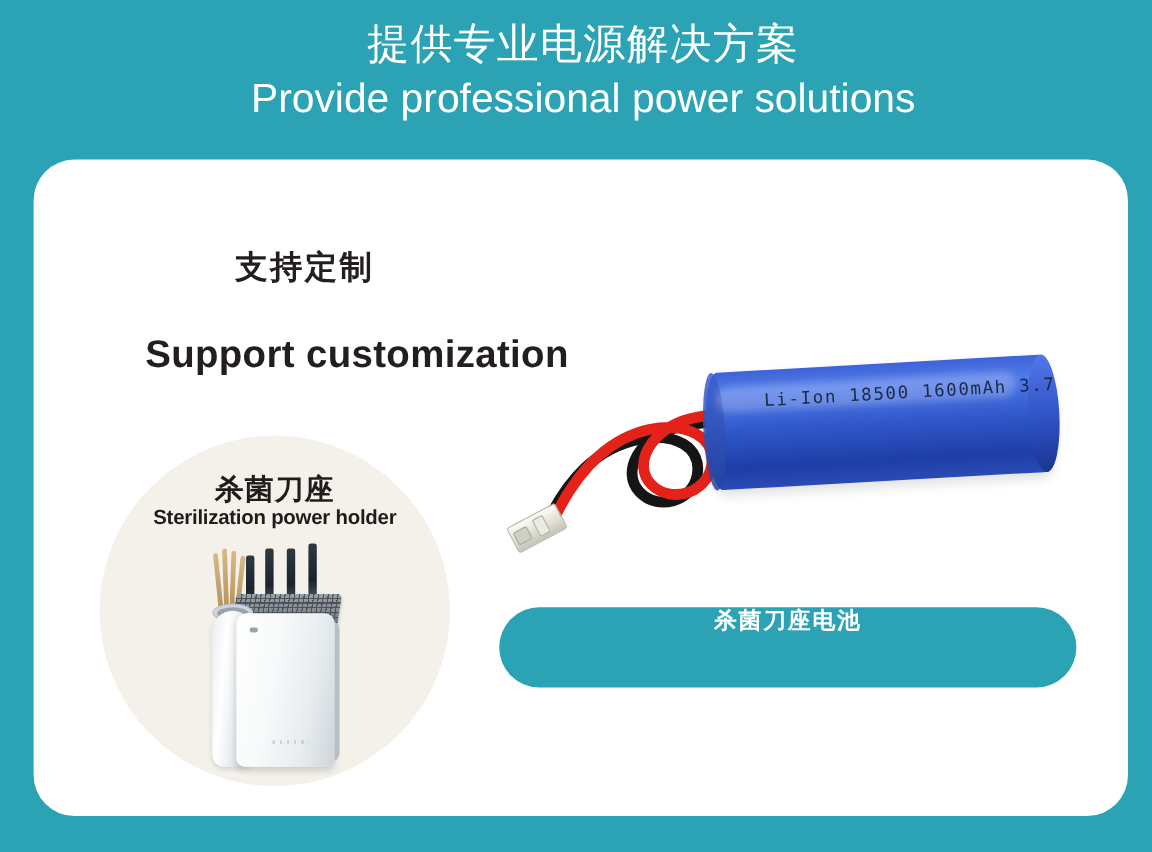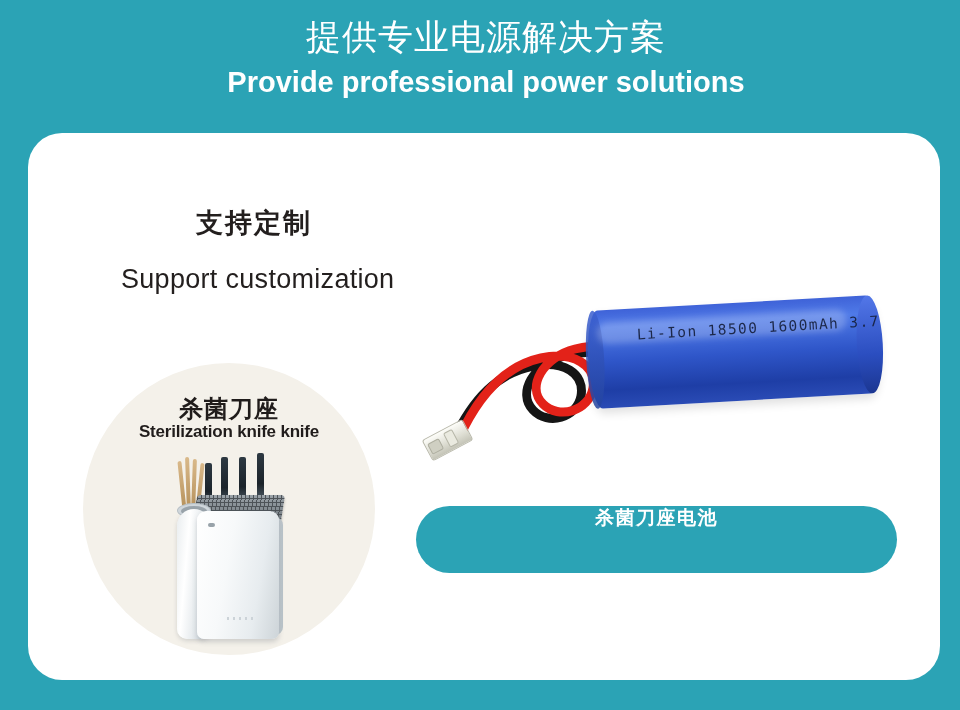--- a/index.html
+++ b/index.html
@@ -16,43 +16,43 @@
   .header{
     position:absolute; left:0; top:16px; width:956px;
     text-align:center; color:#ffffff;padding-left:16px;
   }
   .header-cn{
     font-size:35px; line-height:42px; font-weight:400;
     letter-spacing:1px;
     font-family:"Liberation Sans", sans-serif;
   }
   .header-en{
-    font-size:29px; line-height:48px; font-weight:700;
+    font-size:34px; line-height:48px; font-weight:400;
     letter-spacing:0px;
     font-family:"Liberation Sans", sans-serif;
   }
 
   
   .card{
     position:absolute; left:28px; top:133px;
     width:912px; height:547px;
     background:#ffffff; border-radius:34px;
   }
 
   
   .cust{
     position:absolute; left:168px; top:44px;
   }
   .cust-cn{
     font-size:27px; line-height:34px; font-weight:700;
     color:#231f1e; letter-spacing:2px;margin-top:29px;
   }
   .cust-en{
-    margin-top:20px; margin-left:-75px;
-    font-size:27px; line-height:38px; font-weight:400;
+    margin-top:36px; margin-left:-75px;
+    font-size:32px; line-height:38px; font-weight:700;
     color:#231f1e; letter-spacing:0.3px;
   }
 
   
   .circle{
     position:absolute; left:55px; top:230px;
     width:292px; height:292px;
     background:#f4f1ea; border-radius:50%;
     overflow:hidden;
   }
@@ -208,21 +208,21 @@
   <div class="card">
 
     <div class="cust">
       <div class="cust-cn">支持定制</div>
       <div class="cust-en">Support customization</div>
     </div>
 
     <div class="circle">
       <div class="circle-cap">
         <div class="circle-cap-cn">杀菌刀座</div>
-        <div class="circle-cap-en">Sterilization knife knife</div>
+        <div class="circle-cap-en">Sterilization power holder</div>
       </div>
 
       <div class="holder">
         <div class="chop c1"></div>
         <div class="chop c2"></div>
         <div class="chop c3"></div>
         <div class="chop c4"></div>
         <div class="knife k1"></div>
         <div class="knife k2"></div>
         <div class="knife k3"></div>

